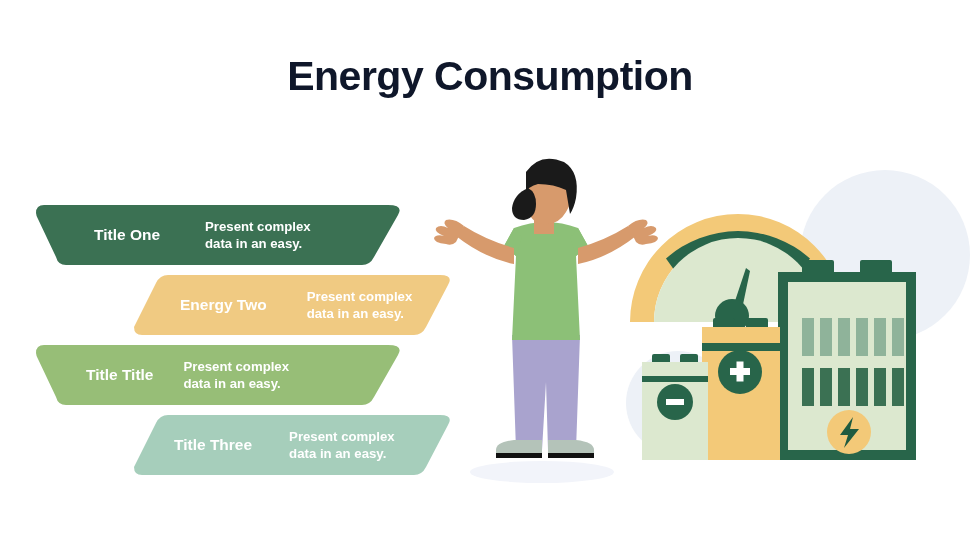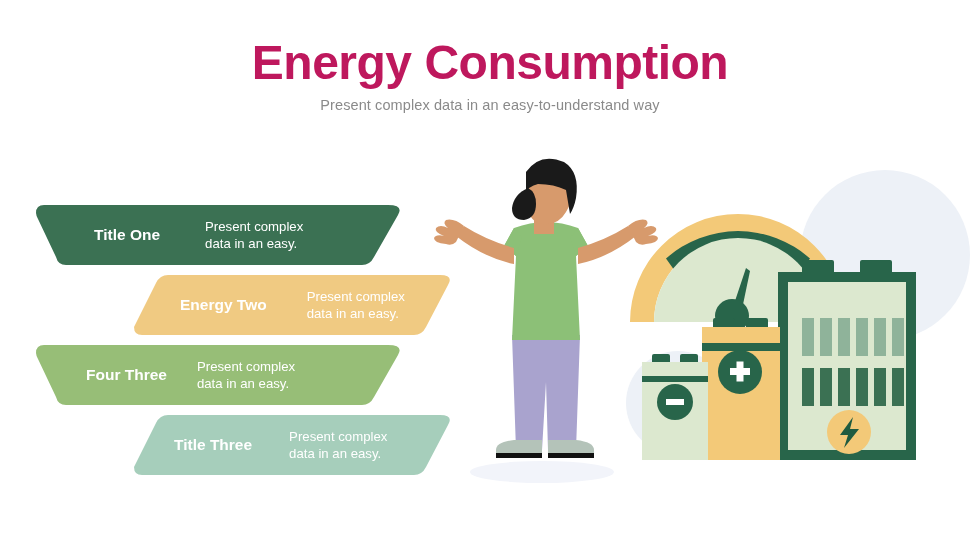--- a/index.html
+++ b/index.html
@@ -24,26 +24,26 @@
 
   
   .header {
     position: absolute;
     top: 38px;
     left: 0;
     width: 980px;
     text-align: center;
   }
   .title {
-    font-size: 48px;
+    font-size: 41px;
     font-weight: bold;
-    color: #be185d;
+    color: #0f172a;
     letter-spacing: -0.5px;
     line-height: 1.05;
-    margin: 0;
+    margin: 17px;
   }
   .subtitle {
     font-size: 14.5px;
     color: #8A8A8A;
     margin: 9px 0 0 0;
     letter-spacing: 0.1px;
     font-weight: 400;
   }
 
   
@@ -74,21 +74,21 @@
     height: 100%;
   }
   .bar-title {
     font-size: 15.5px;
     font-weight: bold;
     white-space: nowrap;
   }
   .bar-desc {
     font-size: 13.2px;
     line-height: 1.3;
-    font-weight: 400;
+    font-weight: 700;
     white-space: pre-line;
   }
 
   
   .bar1 { left: 36px; top: 205px; width: 368px; }
   .bar1 .bar-title { margin-left: 58px; }
   .bar1 .bar-desc  { margin-left: 45px; }
   
   .bar2 { left: 134px; top: 275px; width: 320px; }
   .bar2 .bar-title { margin-left: 46px; }
@@ -112,21 +112,20 @@
   }
   .illustration svg { display: block; }
 </style>
 </head>
 <body>
 
 <div class="slide">
 
   <div class="header">
     <div class="title">Energy Consumption</div>
-    <div class="subtitle">Present complex data in an easy-to-understand way</div>
   </div>
 
   <div class="bars">
 
     <div class="bar bar1">
       <div class="bar-shape">
         <svg viewBox="0 0 368 60" preserveAspectRatio="none">
           <path d="M0,8 Q0,0 8,0 L352,0 Q368,0 362,10 L338,52 Q334,60 326,60 L30,60 Q22,60 20,52 L2,14 Q0,10 0,8 Z" fill="#3B7153"></path>
         </svg>
       </div>
@@ -150,21 +149,21 @@
       </div>
     </div>
 
     <div class="bar bar3">
       <div class="bar-shape">
         <svg viewBox="0 0 368 60" preserveAspectRatio="none">
           <path d="M0,8 Q0,0 8,0 L352,0 Q368,0 362,10 L338,52 Q334,60 326,60 L30,60 Q22,60 20,52 L2,14 Q0,10 0,8 Z" fill="#97BE77"></path>
         </svg>
       </div>
       <div class="bar-content">
-        <span class="bar-title">Four Three</span>
+        <span class="bar-title">Title Title</span>
         <span class="bar-desc">Present complex
 data in an easy.</span>
       </div>
     </div>
 
     <div class="bar bar4">
       <div class="bar-shape">
         <svg viewBox="0 0 320 60" preserveAspectRatio="none">
           <path d="M0,52 L22,8 Q26,0 34,0 L306,0 Q320,0 314,10 L292,52 Q288,60 280,60 L8,60 Q0,60 0,52 Z" fill="#A6CEBB"></path>
         </svg>

